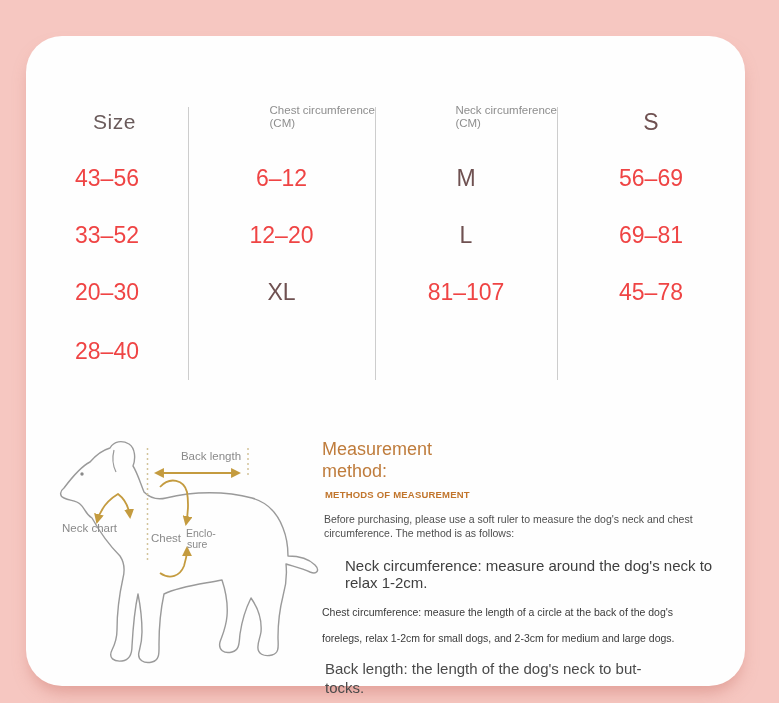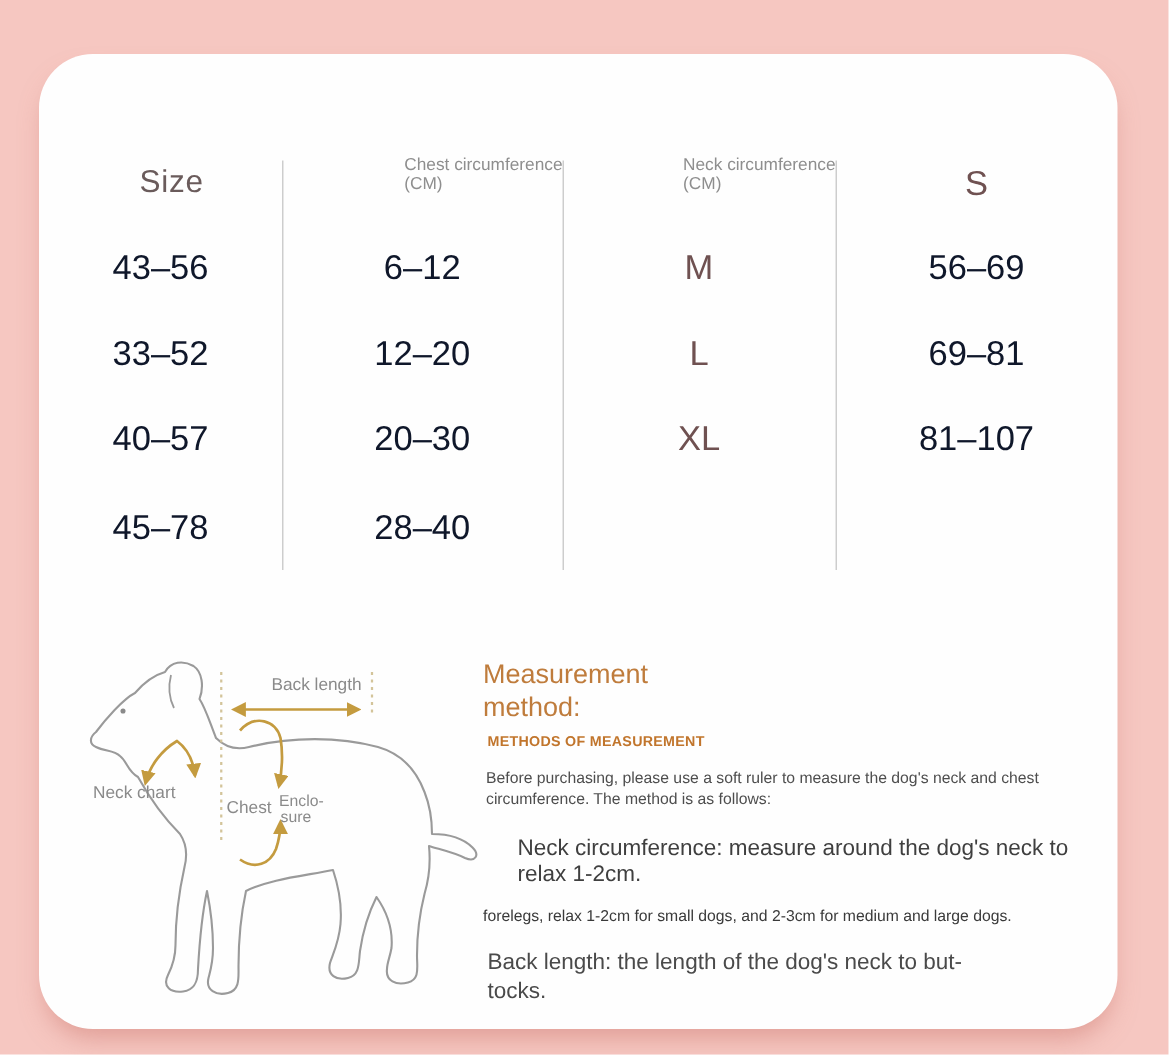--- a/index.html
+++ b/index.html
@@ -23,21 +23,21 @@
   }
   .cell{display:flex;align-items:center;justify-content:center;}
   .hdr-size{font-size:21px;color:#6a5b5b;letter-spacing:.5px;padding-left:15px;}
   .hdr-sub{
     justify-content:flex-end;align-items:flex-start;
     padding:10px 0 0 36px;
     font-size:11.5px;line-height:13px;color:#8e8e8e;
   }
   .hdr-weight{font-size:19px;color:#8e8e8e;}
   .size-letter{font-size:23px;font-weight:500;color:#6f5151;}
-  .val{font-size:23px;color:#0f172a;}
+  .val{font-size:23px;color:#ef4444;}
   .vdiv{position:absolute;top:71px;height:273px;width:1px;background:#cdcdcd;}
   .vdiv.d1{left:162px;}
   .vdiv.d2{left:349px;}
   .vdiv.d3{left:531px;}
   
   .dog-svg{position:absolute;left:4px;top:402px;}
   .measure-text{position:absolute;left:296px;top:402px;width:418px;}
   .m-title{font-size:18px;line-height:22px;color:#bf7c3c;}
   .m-subtitle{margin:7px 0 0 3px;font-size:9.5px;font-weight:bold;letter-spacing:.2px;color:#c1752c;}
   .m-intro{margin:13px 0 0 2px;font-size:10.5px;line-height:13.5px;color:#4e4e4e;}
@@ -72,21 +72,20 @@
     <div class="cell val">43–56</div>
     <div class="cell val">6–12</div>
 
     <div class="cell size-letter">M</div>
     <div class="cell val">56–69</div>
     <div class="cell val">33–52</div>
     <div class="cell val">12–20</div>
 
     <div class="cell size-letter">L</div>
     <div class="cell val">69–81</div>
-    <div class="cell val">40–57</div>
     <div class="cell val">20–30</div>
 
     <div class="cell size-letter">XL</div>
     <div class="cell val">81–107</div>
     <div class="cell val">45–78</div>
     <div class="cell val">28–40</div>
   </div>
 
   <div class="vdiv d1"></div>
   <div class="vdiv d2"></div>
@@ -165,20 +164,21 @@
     <div class="m-title">
       <span>Measurement</span><br>
       <span>method:</span>
     </div>
     <div class="m-subtitle">METHODS OF MEASUREMENT</div>
     <div class="m-intro">
       <span>Before purchasing, please use a soft ruler to measure the dog's neck and chest</span><br>
       <span>circumference. The method is as follows:</span>
     </div>
     <div class="m-neck">Neck circumference: measure around the dog's neck to relax 1-2cm.</div>
+    <div class="m-chest1">Chest circumference: measure the length of a circle at the back of the dog's</div>
     <div class="m-chest2">forelegs, relax 1-2cm for small dogs, and 2-3cm for medium and large dogs.</div>
     <div class="m-back">
       <span>Back length: the length of the dog's neck to but-</span><br>
       <span>tocks.</span>
     </div>
   </div>
 
 </div>
 
 </body></html>

